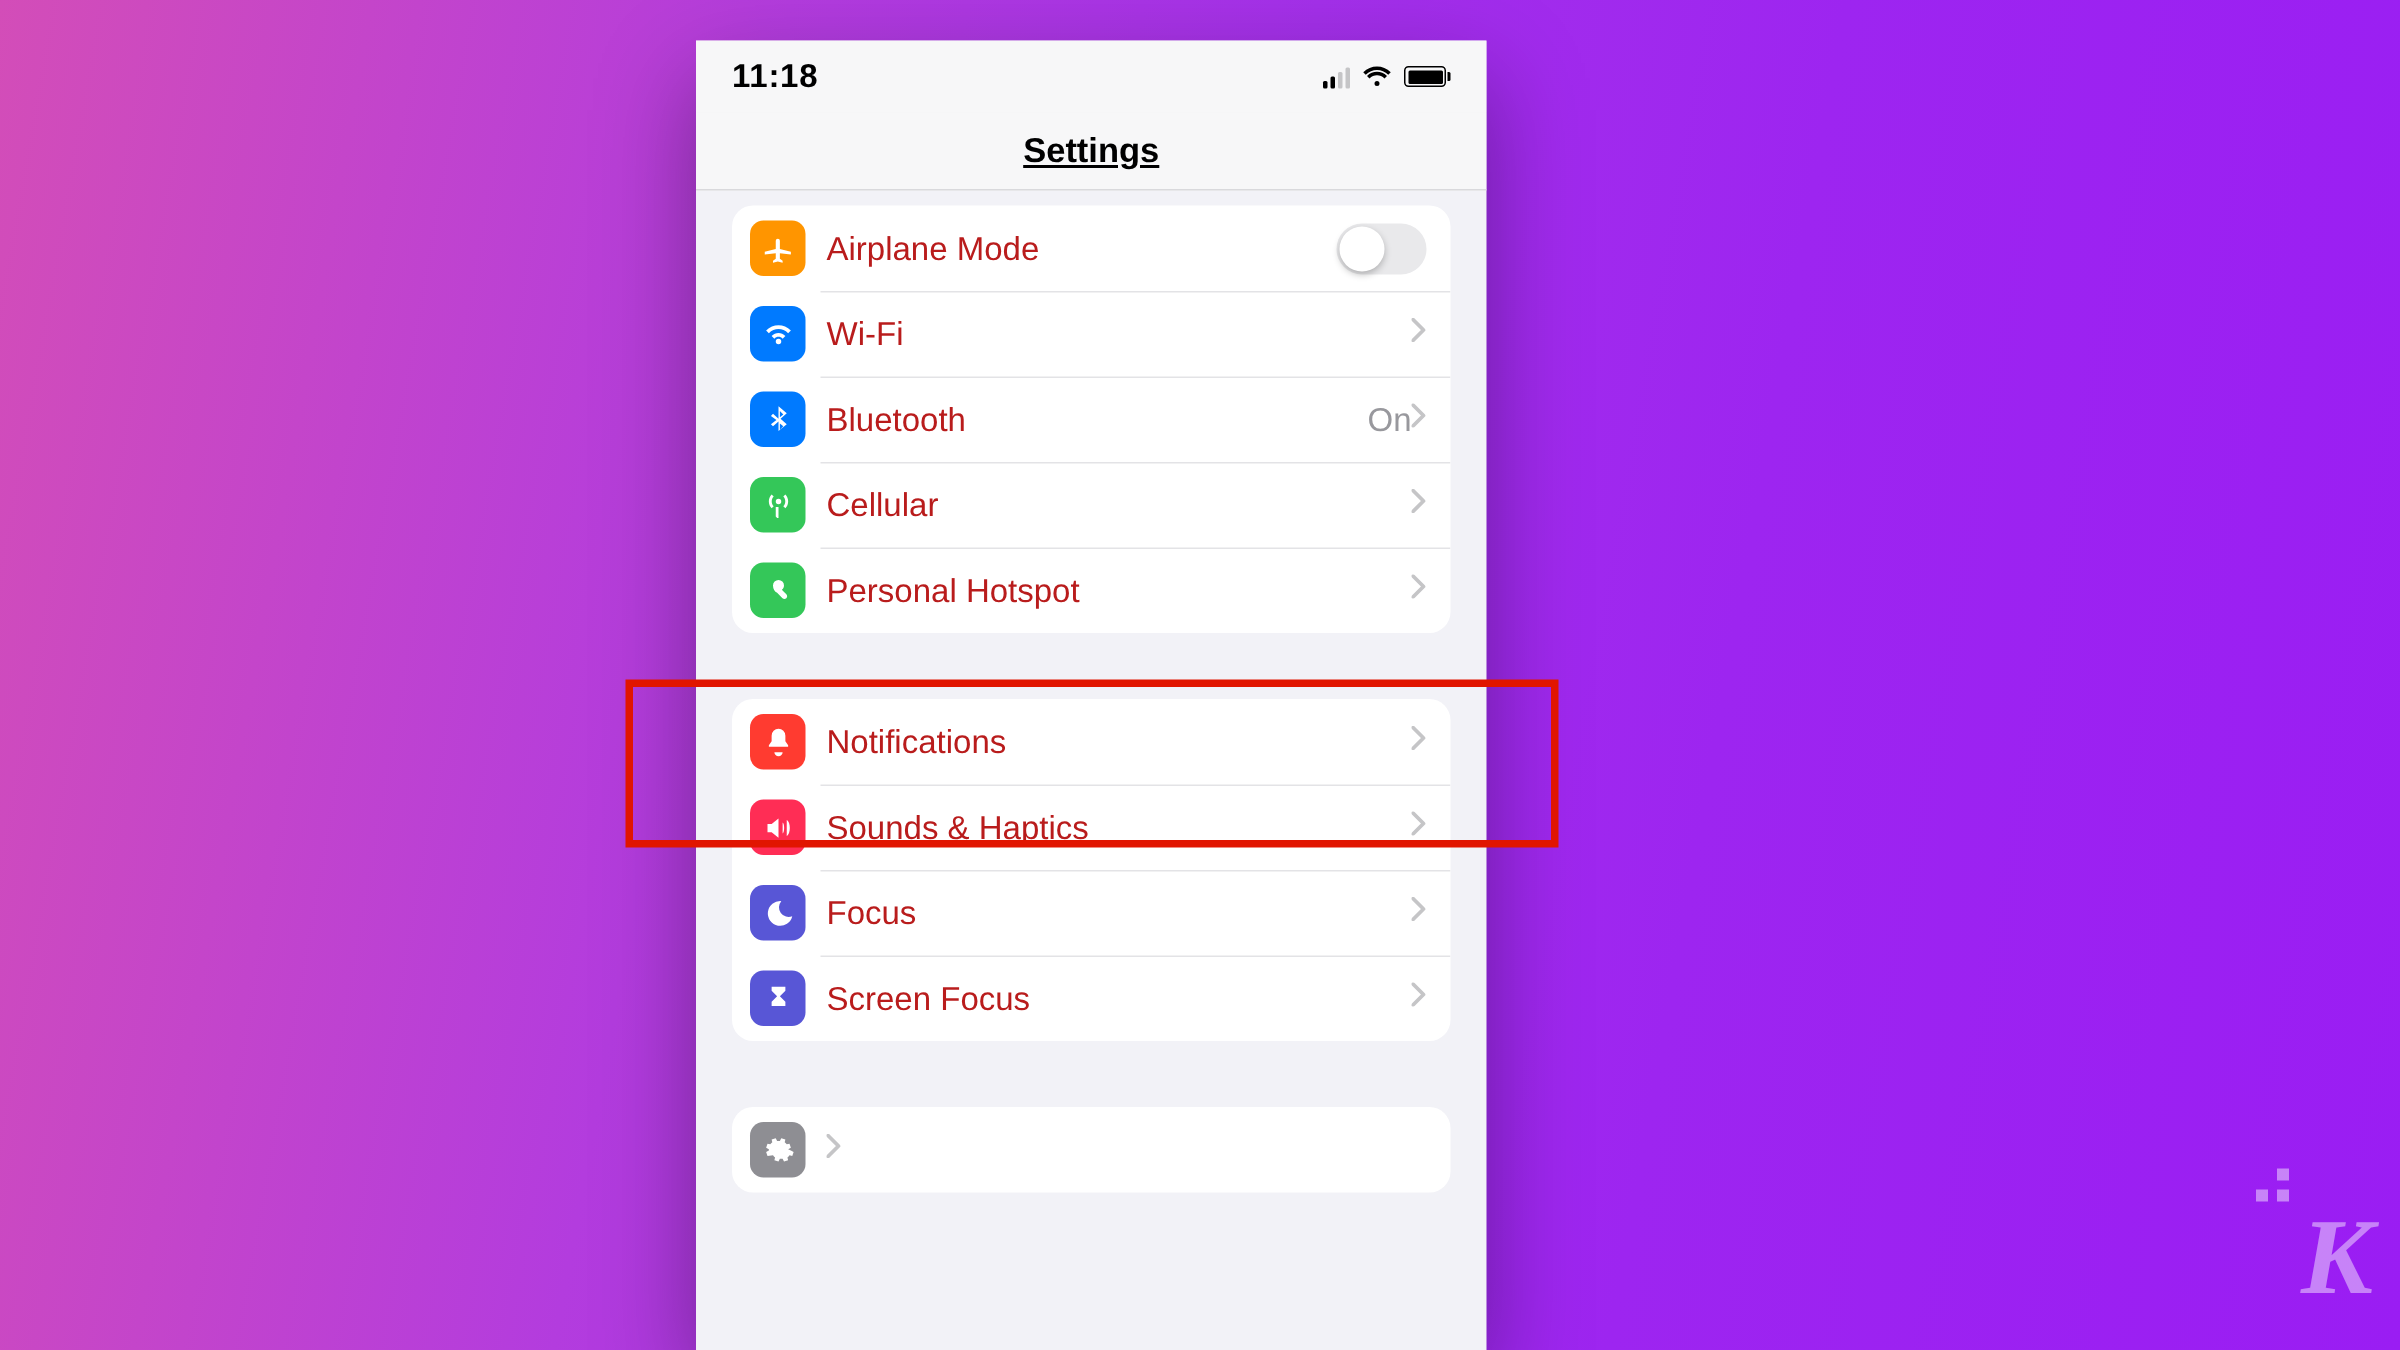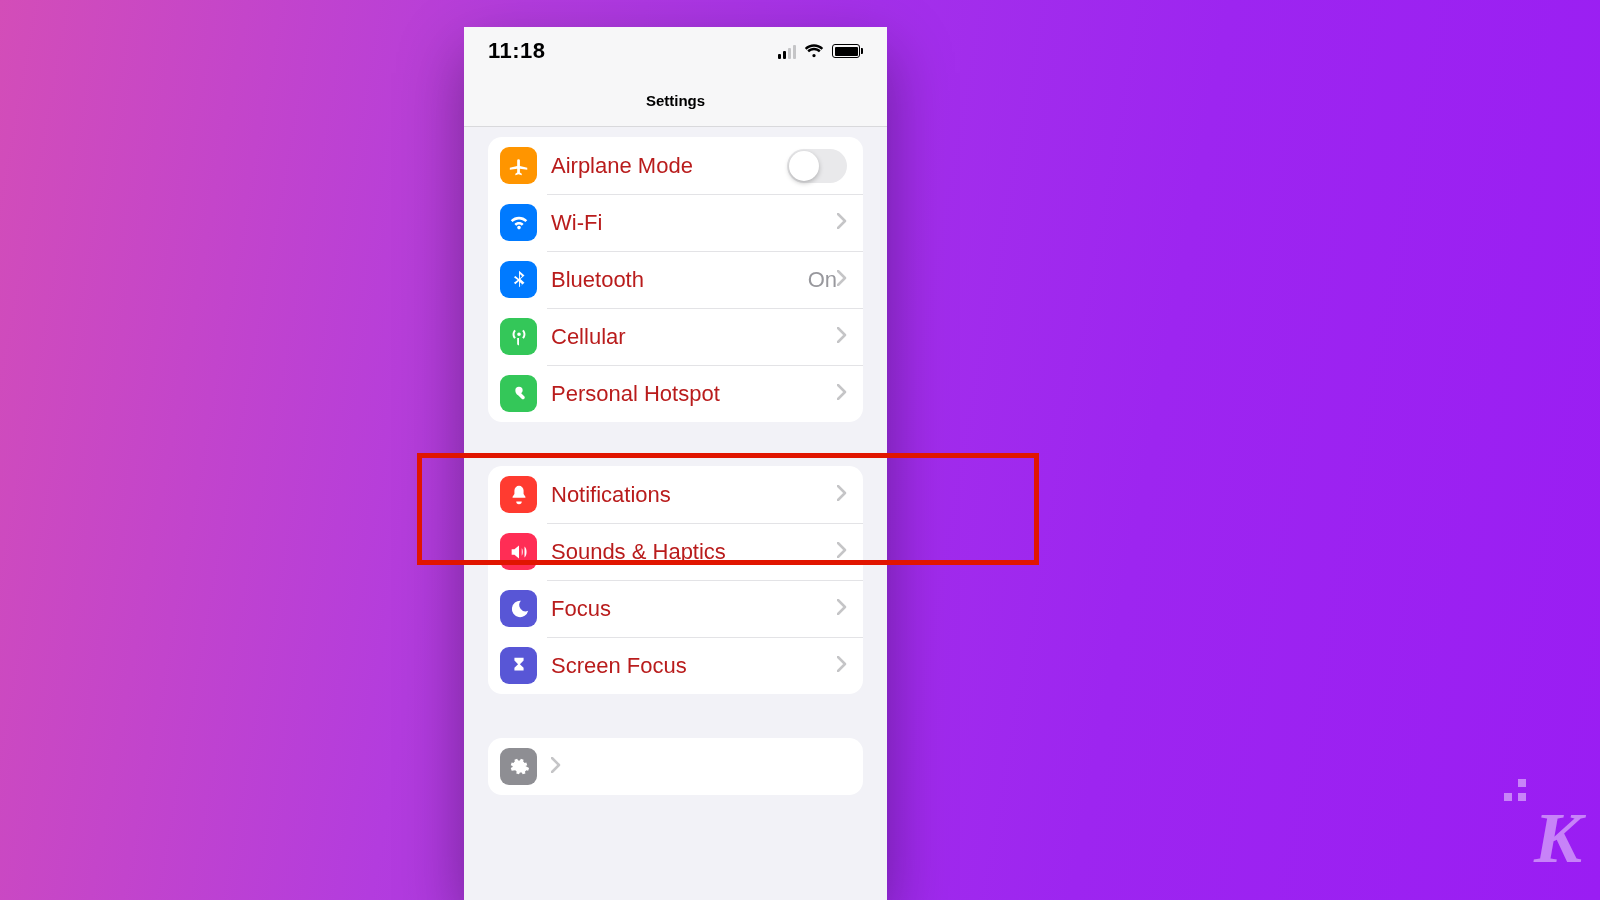--- a/index.html
+++ b/index.html
@@ -5,21 +5,21 @@
   * { box-sizing: border-box; margin: 0; padding: 0; }
   html, body { width: 1600px; height: 900px; overflow: hidden; font-family: -apple-system, "Helvetica Neue", Helvetica, Arial, sans-serif; }
   .stage {
     position: relative;
     width: 1600px; height: 900px;
     background: linear-gradient(100deg, #d34db8 0%, #b33cde 30%, #a430ea 50%, #9d25f0 70%, #9a1df3 100%);
   }
   .phone {
     position: absolute;
     left: 464px; top: 27px;
-    width: 423px; height: 873px;
+    width: 527px; height: 873px;
     background: #f2f2f7;
     box-shadow: 0 25px 60px rgba(0,0,0,0.35);
     overflow: hidden;
   }
   .statusbar {
     width: 100%; height: 48px;
     background: #f7f7f8;
     display: flex; align-items: center; justify-content: space-between;
     padding: 0 24px;
   }
@@ -32,21 +32,21 @@
   .battery { display: flex; align-items: center; }
   .battery .body { width: 28px; height: 14px; border: 1.5px solid #000; border-radius: 3px; padding: 1.5px; }
   .battery .fill { width: 100%; height: 100%; background: #000; border-radius: 1px; }
   .battery .tip { width: 2px; height: 6px; background: #000; margin-left: 1px; border-radius: 0 1px 1px 0; }
 
   .navbar {
     height: 52px; background: #f7f7f8;
     display: flex; align-items: center; justify-content: center;
     border-bottom: 1px solid #d9d9dc;
   }
-  .navbar .title { font-size: 15px; font-weight: 700; }
+  .navbar .title { font-size: 23px; font-weight: 700; text-decoration: underline; }
 
   .content { padding: 10px 24px 0 24px; }
   .group {
     background: #fff;
     border-radius: 14px;
     margin-bottom: 44px;
     overflow: hidden;
   }
   .row {
     display: flex; align-items: center;

